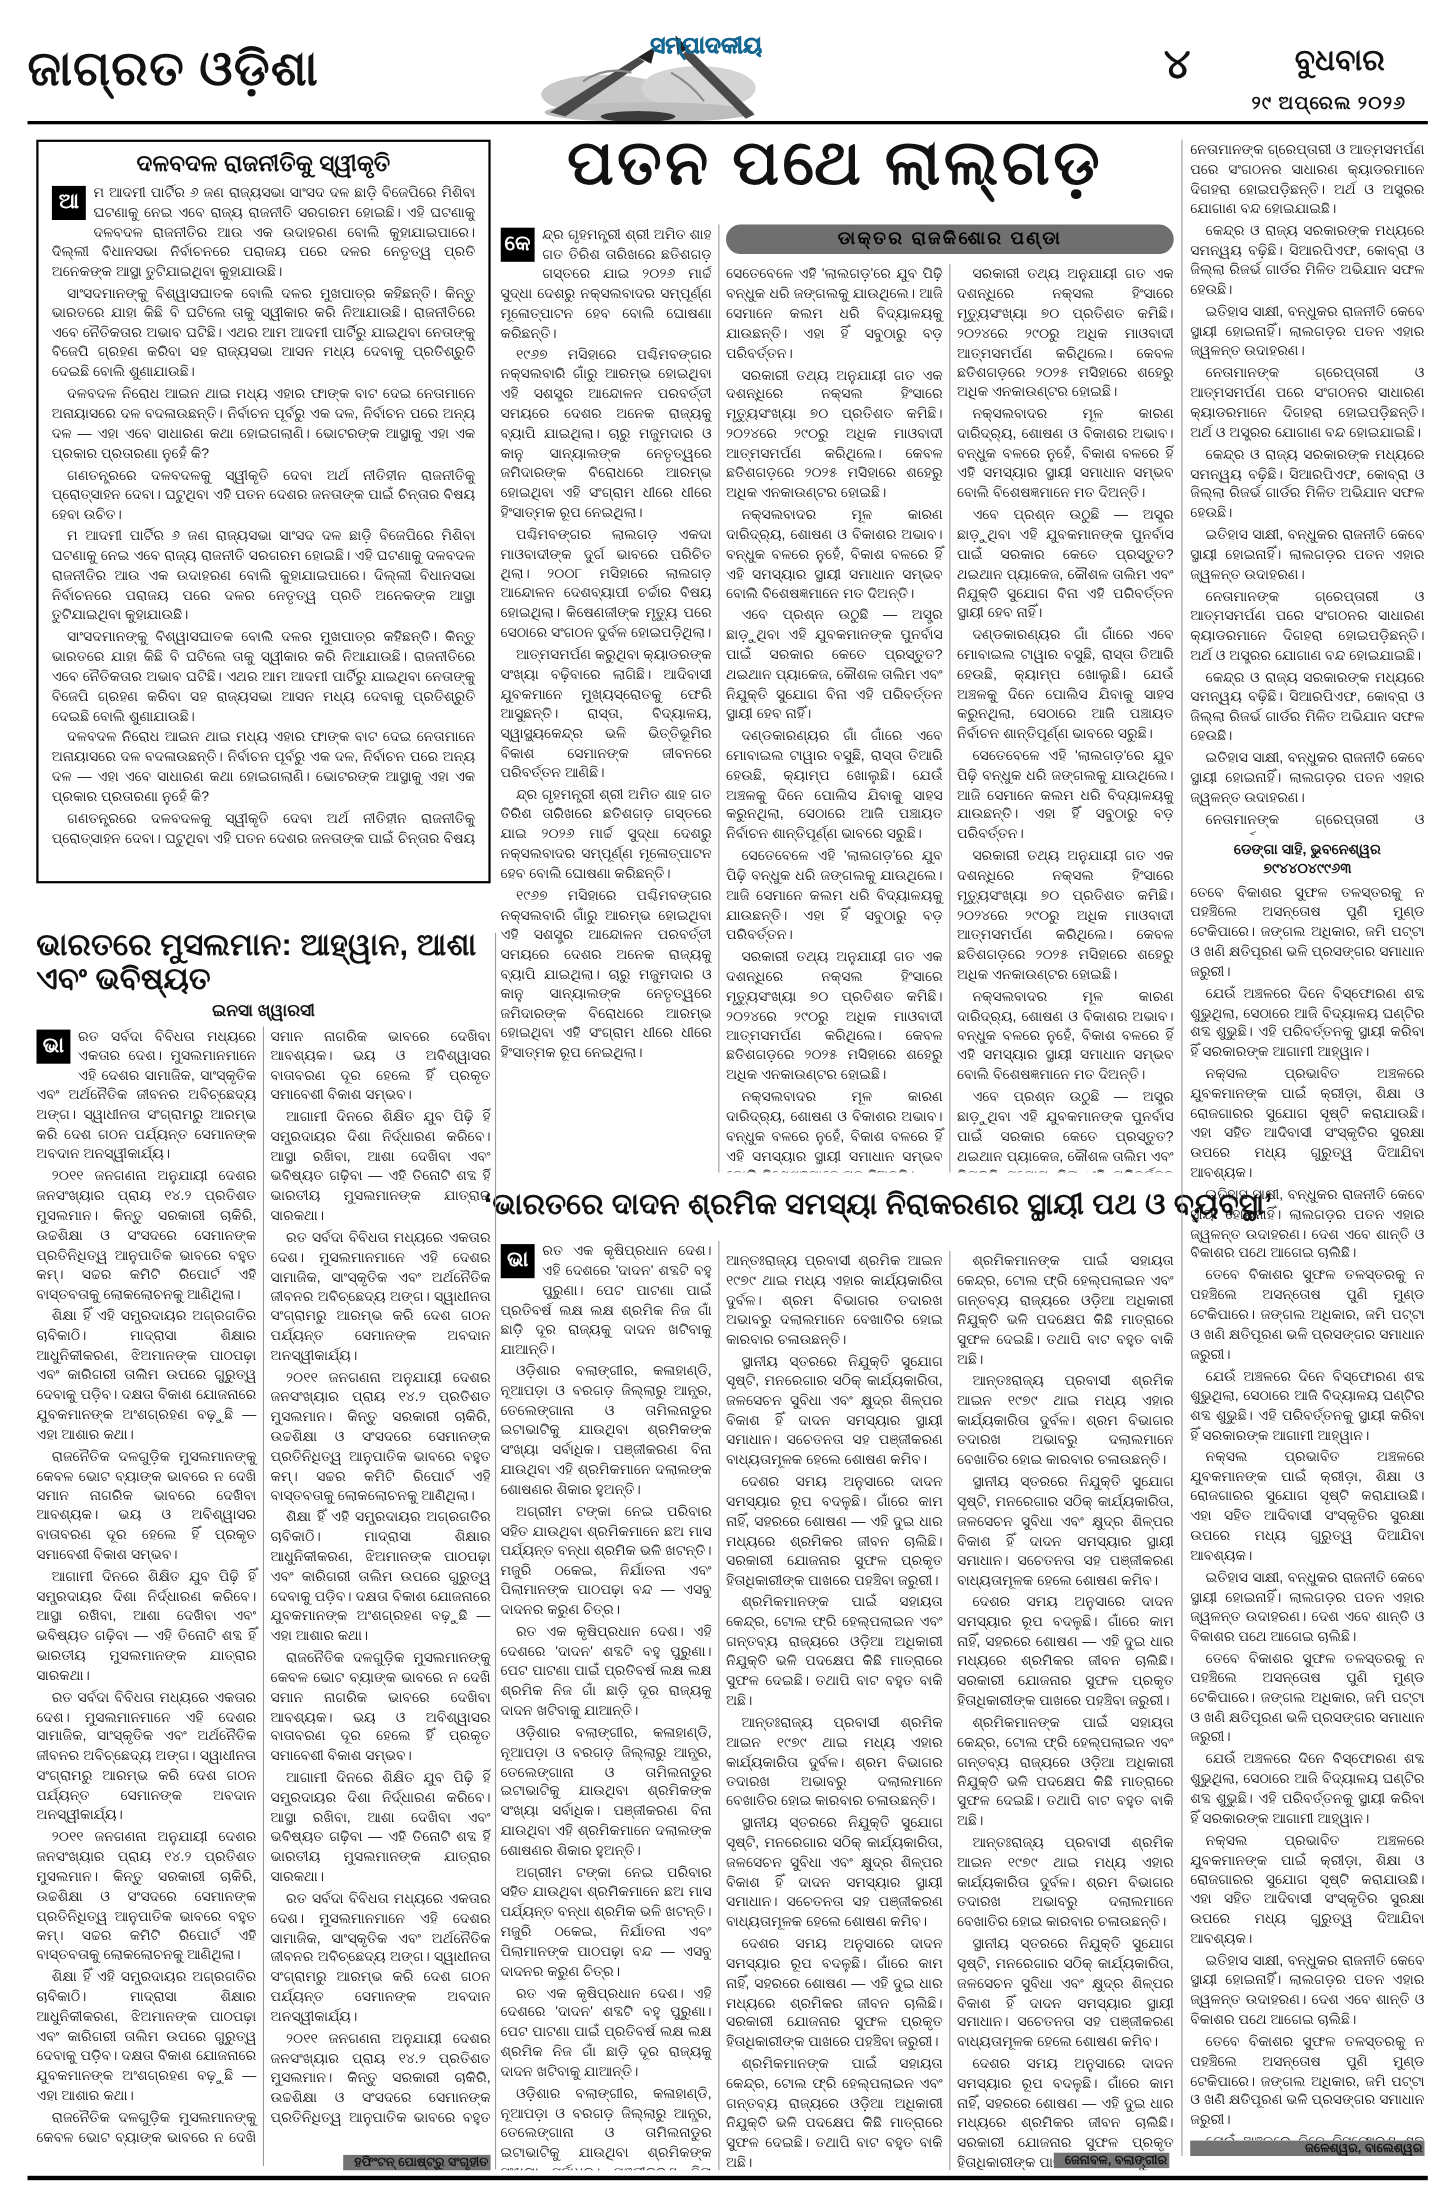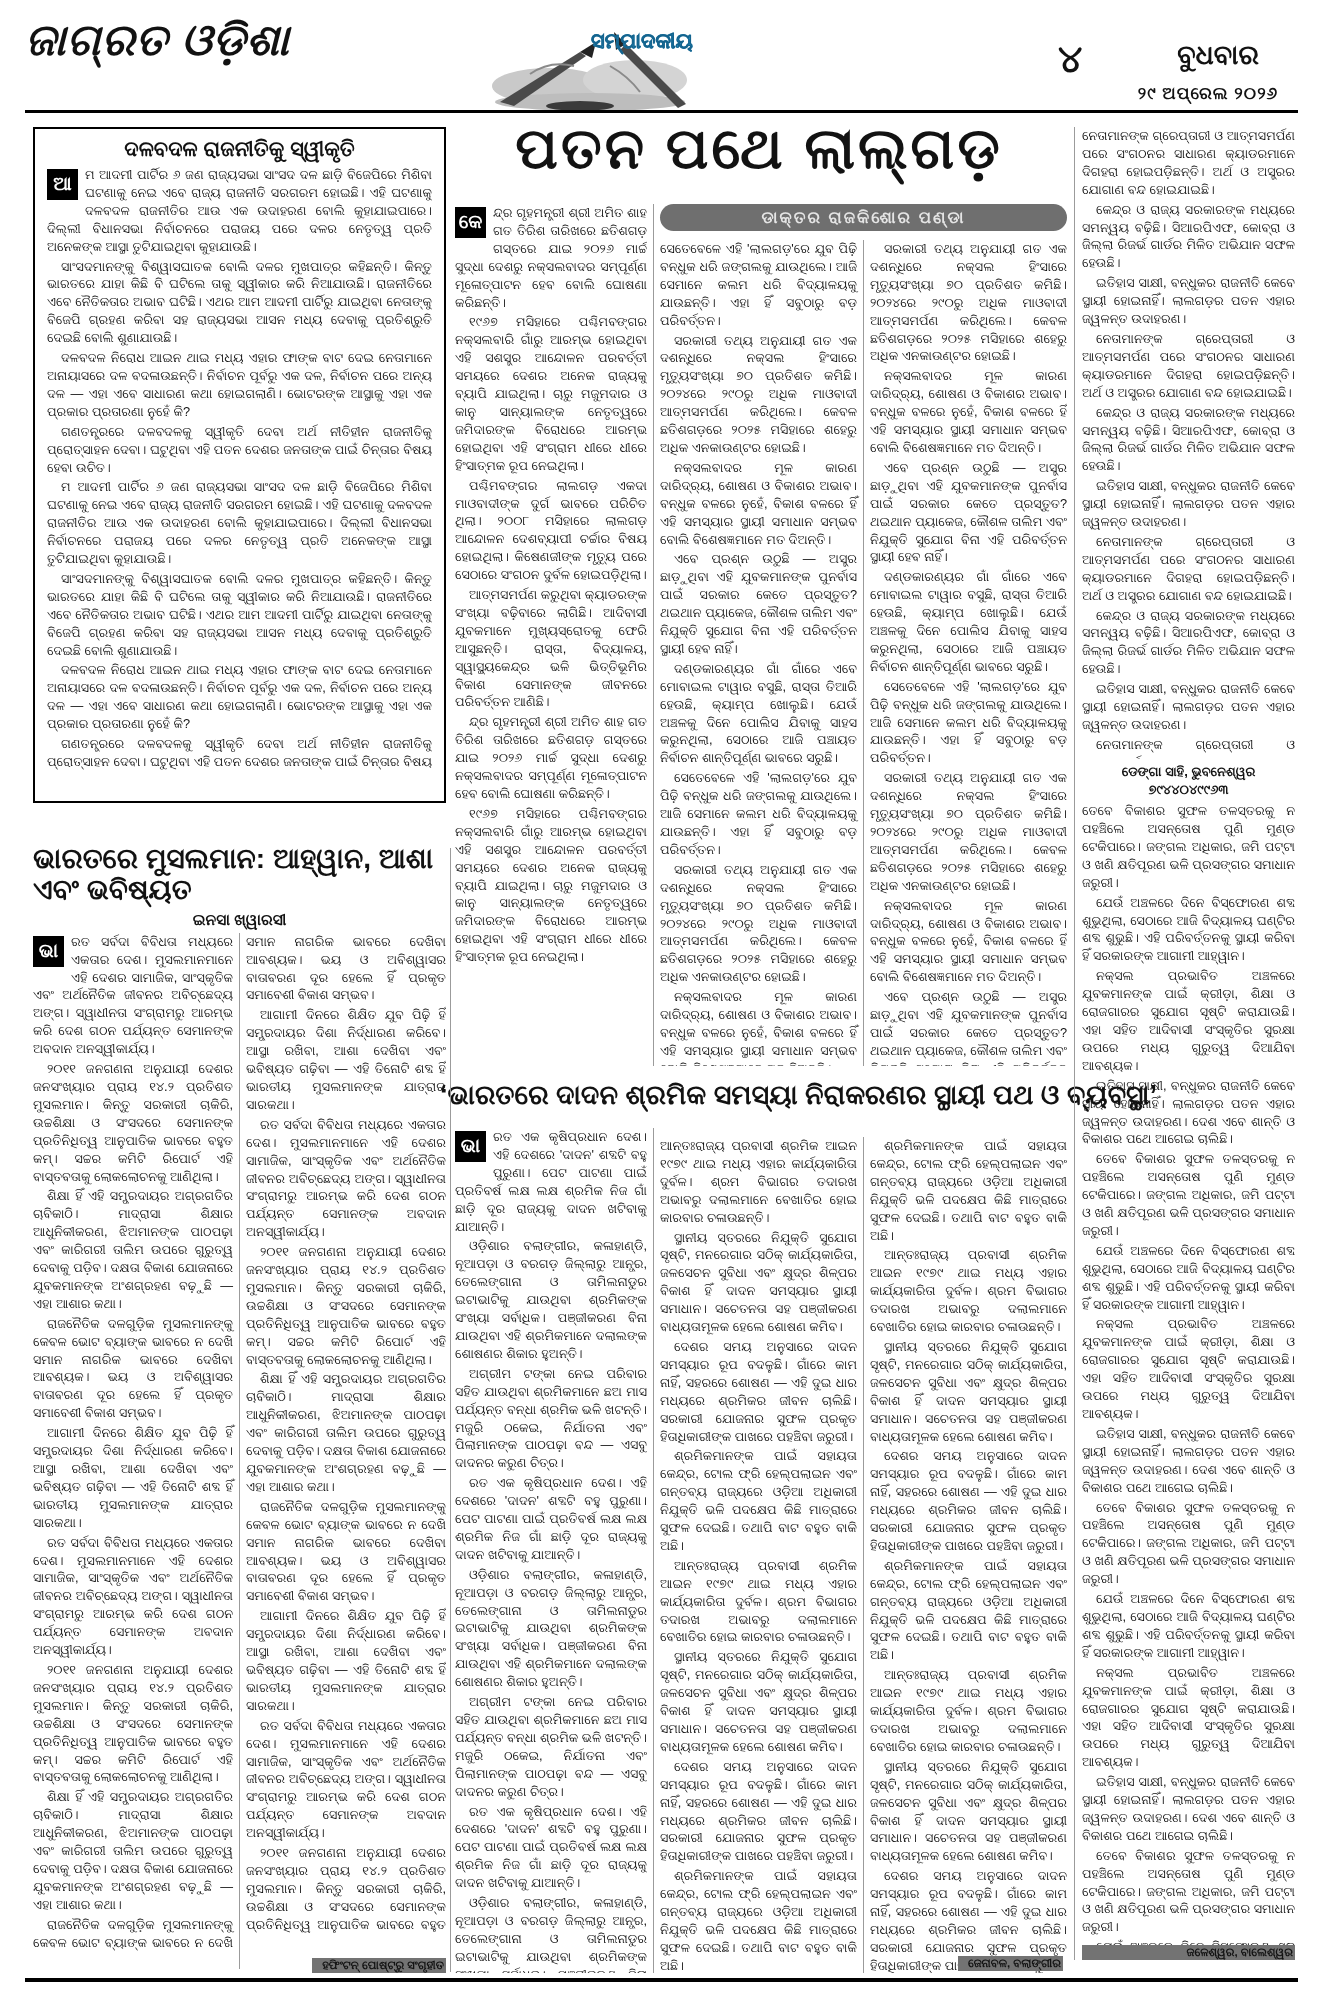--- a/index.html
+++ b/index.html
@@ -14,21 +14,21 @@
   .body-text p { text-align:justify; text-indent:14px; margin:0 0 2px 0; }
   .body-text p:first-of-type { text-indent:0; }
   .fill { overflow:hidden; }
   .dropcap {
     float:left; min-width:31px; height:31px; padding:0 3px;
     background:#000; color:#fff; font-size:19px; font-weight:bold;
     display:flex; align-items:center; justify-content:center;
     margin:3px 7px 2px 0;
   }
   .byline-pill {
-    background:#6f6f6f; color:#e5e5e5; font-weight:bold; font-size:16.5px;
+    background:#6f6f6f; color:#000000; font-weight:bold; font-size:16.5px;
     letter-spacing:2px; border-radius:14px; height:27px;
     display:flex; align-items:center; justify-content:center;
   }
   .masthead { font-size:44px; font-weight:800; letter-spacing:1px; white-space:nowrap; }
   .hrule { background:#000; }
   .vrule { background:#9b9b9b; width:1px; }
   .cols { display:flex; }
   .vr-flex { width:1px; background:#9b9b9b; margin:0 6px; }
   .twocol { column-count:2; column-gap:13px; column-rule:1px solid #9b9b9b; }
   .headline-xl {
@@ -43,21 +43,21 @@
   .endsig { text-align:right; font-size:11.5px; font-weight:bold; background:#737373; padding:1px 2px 1px 10px; }
   .pagenum { font-size:38px; font-weight:800; }
   .weekday { font-size:27px; font-weight:800; text-align:center; }
   .dateline { font-size:17px; font-weight:bold; text-align:center; letter-spacing:1px; }
 </style>
 </head>
 <body>
 
 <div class="page">
 
-  <div class="abs masthead" style="left:25px; top:15px;font-style:italic;">ଜାଗ୍ରତ ଓଡ଼ିଶା</div>
+  <div class="abs masthead" style="left:25px; top:38px;">ଜାଗ୍ରତ ଓଡ଼ିଶା</div>
 
   <svg class="abs" style="left:430px; top:14px;" width="296" height="98" viewBox="0 0 296 98">
     <ellipse cx="120" cy="72" rx="58" ry="18" fill="#c9c9c9"></ellipse>
     <ellipse cx="205" cy="66" rx="52" ry="20" fill="#d4d4d4"></ellipse>
     <ellipse cx="160" cy="88" rx="95" ry="9" fill="#bdbdbd"></ellipse>
     <path d="M70 88 L150 38 L156 42 L84 92 Z" fill="#4a4a4a"></path>
     <path d="M150 38 L166 28 L162 44 Z" fill="#222"></path>
     <path d="M256 90 L196 30 L190 36 L248 94 Z" fill="#4a4a4a"></path>
     <path d="M196 30 L184 18 L186 36 Z" fill="#222"></path>
     <path d="M100 60 q20 -14 44 -8" stroke="#8a8a8a" stroke-width="2" fill="none"></path>

